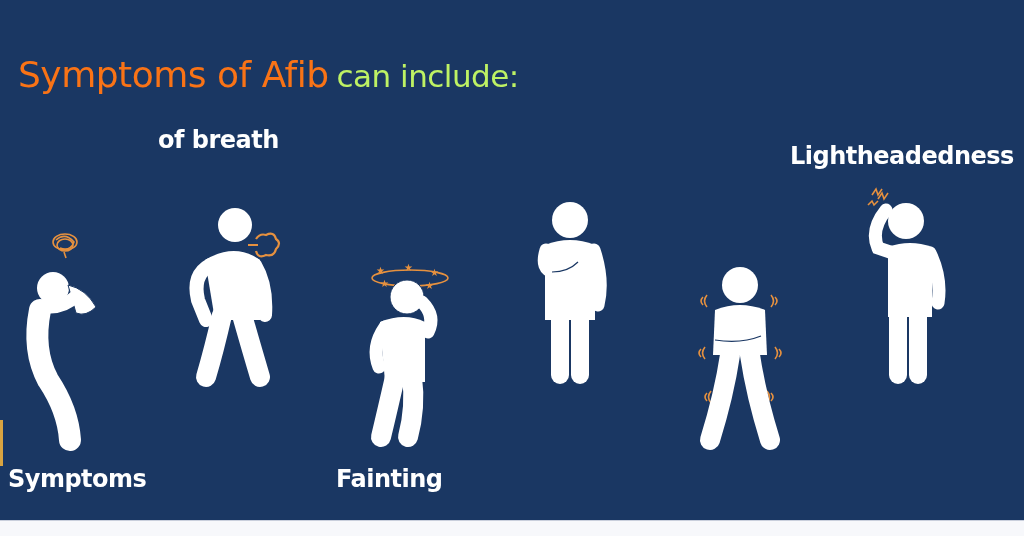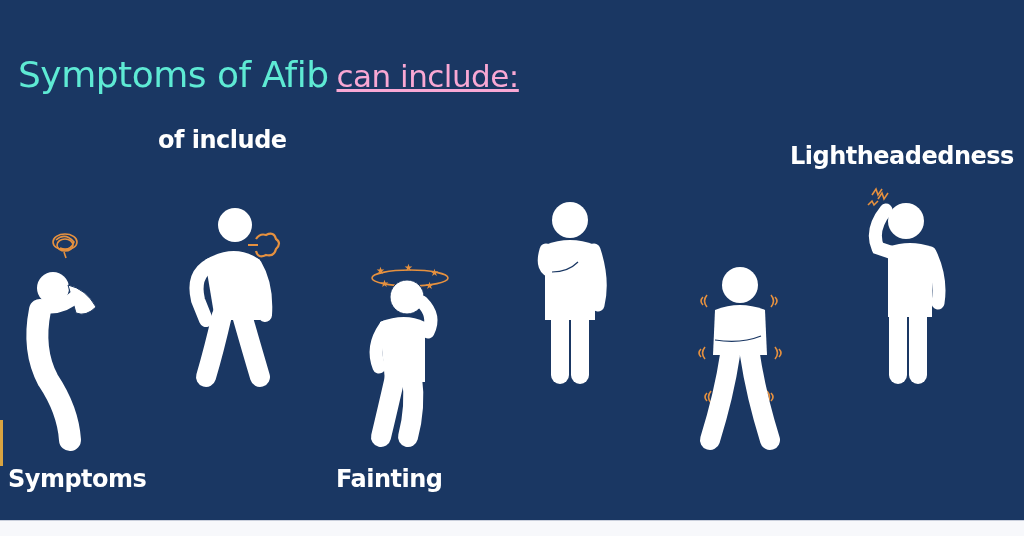--- a/index.html
+++ b/index.html
@@ -17,22 +17,22 @@
   .bottom-strip {
     position: absolute; left: 0; top: 520px; width: 1024px; height: 16px;
     background: #f7f8fb; border-top: 1px solid #c9cfdc;
   }
   .heading {
     position: absolute; left: 18px; top: 50px;
     font-family: "DejaVu Sans", sans-serif;
     font-size: 36px; line-height: 50px; white-space: nowrap;
     letter-spacing: -0.5px;
   }
-  .heading .accent { color: #5eead4; }
-  .heading .rest { color: #f9a8d4; font-size: 31px; margin-left: 8px; text-decoration: underline; }
+  .heading .accent { color: #f97316; }
+  .heading .rest { color: #bef264; font-size: 31px; margin-left: 8px; }
   .label {
     position: absolute; color: #ffffff; font-weight: bold;
     font-family: "DejaVu Sans", sans-serif;
     font-size: 24px; line-height: 31px; text-align: center; white-space: nowrap;
     letter-spacing: -0.5px;
   }
   .figure { position: absolute; }
   .gold-bar {
     position: absolute; left: 0; top: 420px; width: 3px; height: 46px;
     background: #d9a441;
@@ -57,21 +57,21 @@
       <path d="M44 22 l2 6"></path>
     </g>
     <circle cx="33" cy="58" r="16" fill="#fff"></circle>
     <path d="M48 55 q18 4 28 22 q-10 10 -20 6 z" fill="#fff" stroke="#1a3763" stroke-width="1"></path>
     <path d="M20 80 q-8 40 8 70 q20 30 22 60" fill="none" stroke="#fff" stroke-width="22" stroke-linecap="round"></path>
     <path d="M22 76 q20 4 34 -10" fill="none" stroke="#fff" stroke-width="13" stroke-linecap="round"></path>
   </svg>
   <div class="label" style="left:8px;top:464px">Symptoms</div>
 
   <div class="label" style="left:158px;top:125px">
-    <div>of include</div>
+    <div>of breath</div>
   </div>
   <svg class="figure" style="left:180px;top:205px" width="110" height="185" viewBox="0 0 110 185">
     <path d="M76 34 q4 -6 10 -4 q8 -4 10 4 q6 4 0 10 q-2 8 -10 6 q-8 4 -10 -4" fill="none" stroke="#e6913f" stroke-width="2.2"></path>
     <path d="M68 40 l10 0" stroke="#e6913f" stroke-width="2"></path>
     <circle cx="55" cy="20" r="17" fill="#fff"></circle>
     <path d="M25 55 q30 -18 55 0 l0 60 l-45 0 z" fill="#fff"></path>
     <path d="M30 60 q-18 10 -12 35 l8 20" fill="none" stroke="#fff" stroke-width="14" stroke-linecap="round"></path>
     <path d="M75 60 q12 20 10 50" fill="none" stroke="#fff" stroke-width="14" stroke-linecap="round"></path>
     <path d="M42 110 q-8 35 -16 62" fill="none" stroke="#fff" stroke-width="20" stroke-linecap="round"></path>
     <path d="M62 110 q10 35 18 62" fill="none" stroke="#fff" stroke-width="20" stroke-linecap="round"></path>

